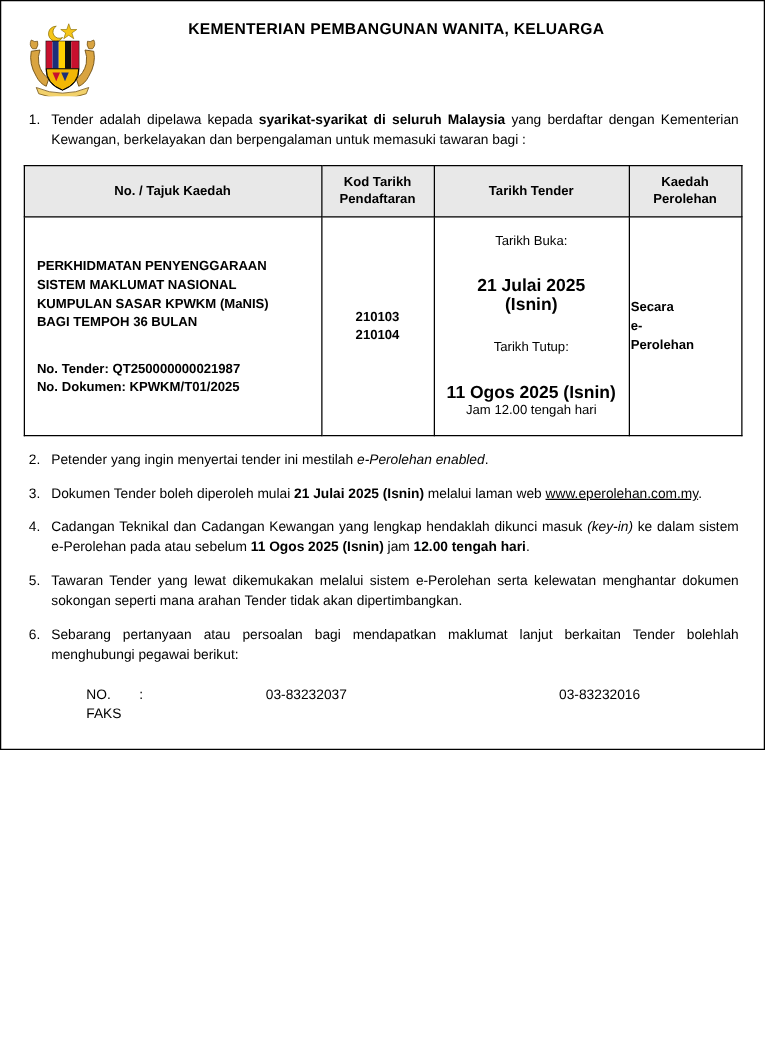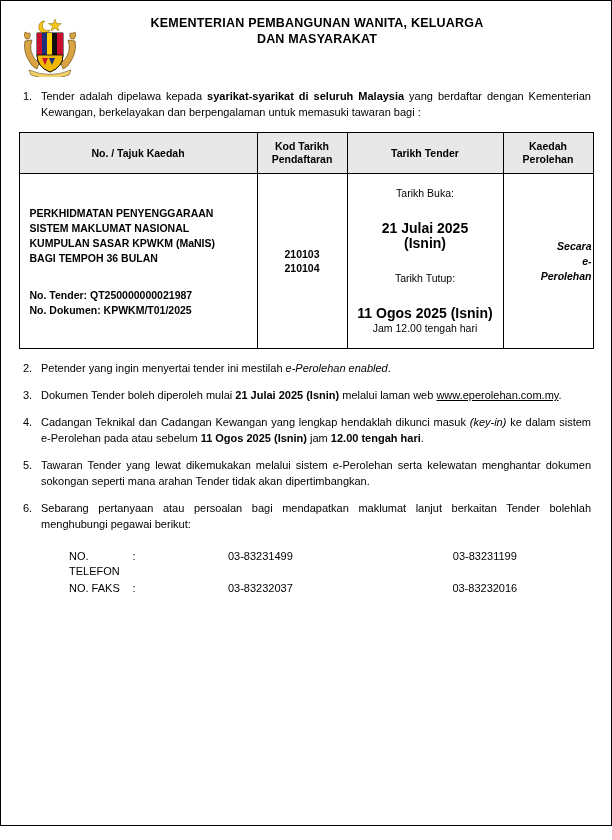--- a/index.html
+++ b/index.html
@@ -6,21 +6,21 @@
   html, body { margin: 0; padding: 0; }
   body {
     width: 612px;
     height: 840px;
     font-family: "Liberation Sans", sans-serif;
     background: #ffffff;
     color: #000000;
   }
   .page {
     width: 612px;
-    height: 826px;
+    height: 600px;
     border: 1px solid #000000;
     padding: 10px 14px 0 14px;
     position: relative;
   }
   
   .header {
     display: flex;
     align-items: flex-start;
     gap: 6px;
     padding-top: 4px;
@@ -110,25 +110,24 @@
   }
   td.c3 {
     text-align: center;
     line-height: 15px;
     padding: 12px 4px;
     font-size: 10.5px;
   }
   td.c3 .strong { font-weight: bold; font-size: 14px; }
   td.c3 .gap { height: 20px; }
   td.c4 {
-    text-align: right;
-    font-weight: bold;
-    font-size: 11px;
-    line-height: 15px;
-    font-style: italic;
+    text-align: left;
+    font-weight: bold;
+    font-size: 11px;
+    line-height: 15px;
   }
   
   .contacts {
     margin: 16px 0 0 0;
     width: 100%;
     border-collapse: collapse;
     font-size: 11px;
   }
   .contacts td {
     padding: 1px 0;
@@ -166,21 +165,20 @@
         <rect x="38" y="18" width="6" height="22" fill="#c8102e"></rect>
         <path d="M18 40 q0 12 13 17 q13 -5 13 -17 z" fill="#f2b705" stroke="#000000" stroke-width="0.8"></path>
         <path d="M23 43 l3 7 l3 -7 z" fill="#c8102e"></path>
         <path d="M30 43 l3 7 l3 -7 z" fill="#1b2f7a"></path>
 
         <path d="M10 55 q21 9 42 0 l-2 5 q-19 7 -38 0 z" fill="#f2d16b" stroke="#6b4b11" stroke-width="0.6"></path>
       </svg>
     </div>
     <div class="header-text">
       <div class="org-line">KEMENTERIAN PEMBANGUNAN WANITA, KELUARGA</div>
-      <div class="org-line">DAN MASYARAKAT</div>
     </div>
   </div>
 
   <div class="clause">
     <div class="num">1.</div>
     <div class="txt"><span>Tender adalah dipelawa kepada </span><span class="b">syarikat-syarikat di seluruh Malaysia</span><span> yang berdaftar dengan Kementerian Kewangan, berkelayakan dan berpengalaman untuk memasuki tawaran bagi :</span></div>
   </div>
 
   <table class="tender">
     <colgroup>
@@ -260,29 +258,20 @@
   </div>
 
   <div class="clause">
     <div class="num">6.</div>
     <div class="txt">Sebarang pertanyaan atau persoalan bagi mendapatkan maklumat lanjut berkaitan Tender bolehlah menghubungi pegawai berikut:</div>
   </div>
 
   <table class="contacts">
     <tbody>
     <tr>
-      <td class="lbl">
-        <div>NO.</div>
-        <div>TELEFON</div>
-      </td>
-      <td class="colon">:</td>
-      <td class="person">03-83231499</td>
-      <td class="person">03-83231199</td>
-    </tr>
-    <tr>
       <td class="lbl">NO. FAKS</td>
       <td class="colon">:</td>
       <td class="person">03-83232037</td>
       <td class="person">03-83232016</td>
     </tr>
   </tbody>
     </table>
 
 </div>
 

